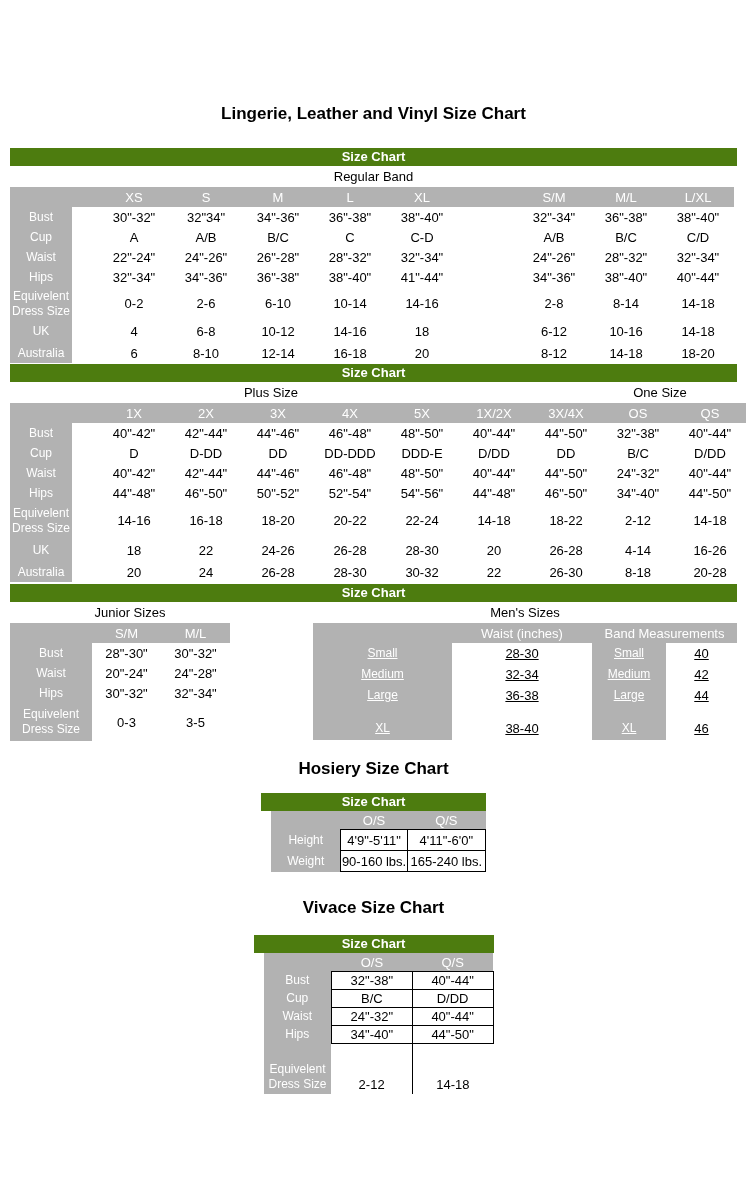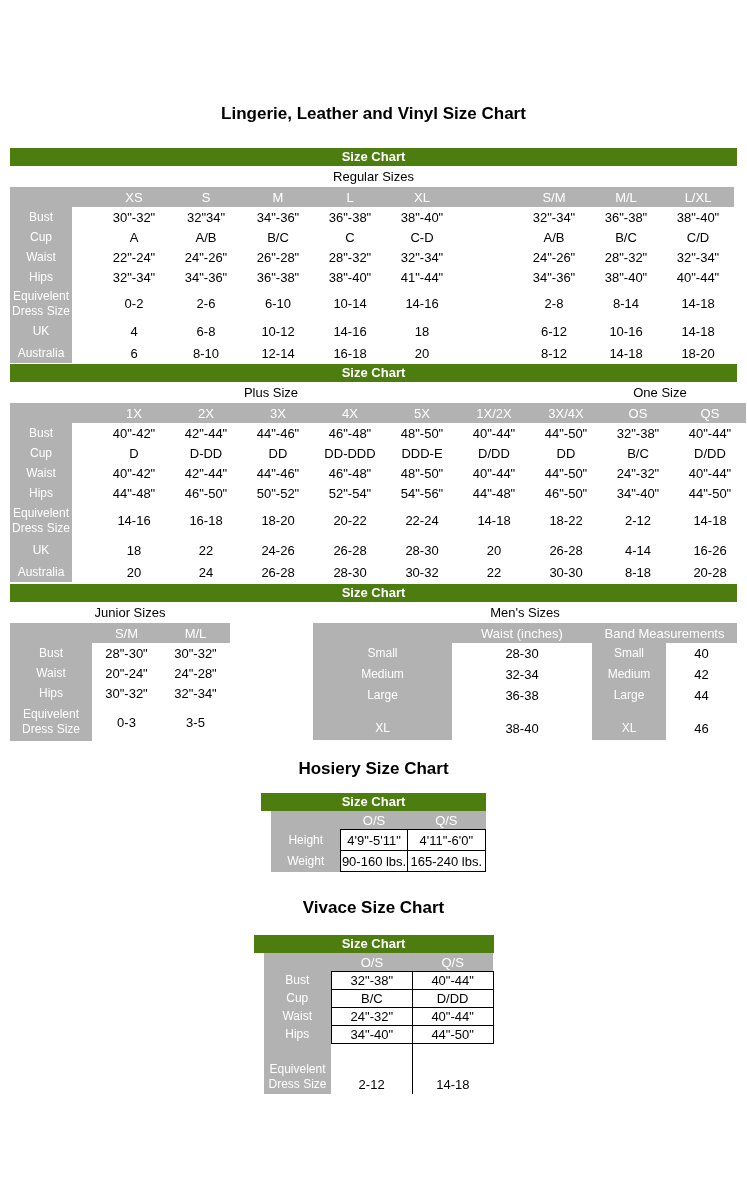--- a/index.html
+++ b/index.html
@@ -29,21 +29,21 @@
   .t-regular tbody tr:nth-child(5) td{height:33px;}
   .t-regular tbody tr:nth-child(6) td{height:23px;}
   .t-plus tbody tr:nth-child(5) td{height:35px;}
   .t-plus tbody tr:nth-child(6) td{height:24px;}
   .t-junior tbody tr:nth-child(4) td{height:38px;}
 
   .tables-band{display:flex;align-items:flex-start;}
   .tables-band table{margin-left:0;}
   .t-junior{margin-left:10px !important;}
   .t-mens{margin-left:83px !important;}
-  .t-mens td{height:21px;}
+  .t-mens td{height:21px;text-decoration:underline;}
   .t-mens tbody tr:last-child td{height:30px;vertical-align:bottom;padding-bottom:4px;}
 
   .mini-block{margin:14px auto 0 auto;}
   .hosiery-block{width:225px;}
   .vivace-block{width:240px;margin-top:17px;}
   .mini-block .bar{width:100%;height:18px;}
   .mini-block table.sizes{margin-left:10px;}
   .mini-block .sizes th{height:18px;}
   .t-hosiery td{height:20px;}
   .bordered td.val{border:1px solid #000;}
@@ -60,21 +60,21 @@
 
 <div class="page">
 
   <h1 class="main-title">Lingerie, Leather and Vinyl Size Chart</h1>
 
   <div class="bar main" style="margin-top:24px;">
     <span>Size Chart</span>
   </div>
 
   <div class="section-row">
-    <span class="center-label">Regular Sizes</span>
+    <span class="center-label">Regular Band</span>
   </div>
 
   <table class="sizes t-regular">
       <colgroup>
         <col style="width: 62px;">
         <col style="width: 26px;">
         <col style="width: 72px;">
         <col style="width: 72px;">
         <col style="width: 72px;">
         <col style="width: 72px;">
@@ -313,21 +313,21 @@
         </tr>
         <tr>
           <td class="lab">Australia</td>
           <td class="sp"></td>
           <td class="val">20</td>
           <td class="val">24</td>
           <td class="val">26-28</td>
           <td class="val">28-30</td>
           <td class="val">30-32</td>
           <td class="val">22</td>
-          <td class="val">30-30</td>
+          <td class="val">26-30</td>
           <td class="val">8-18</td>
           <td class="val">20-28</td>
         </tr>
       </tbody>
     </table>
 
   <div class="bar main" style="margin-top:2px;">
     <span>Size Chart</span>
   </div>
 

